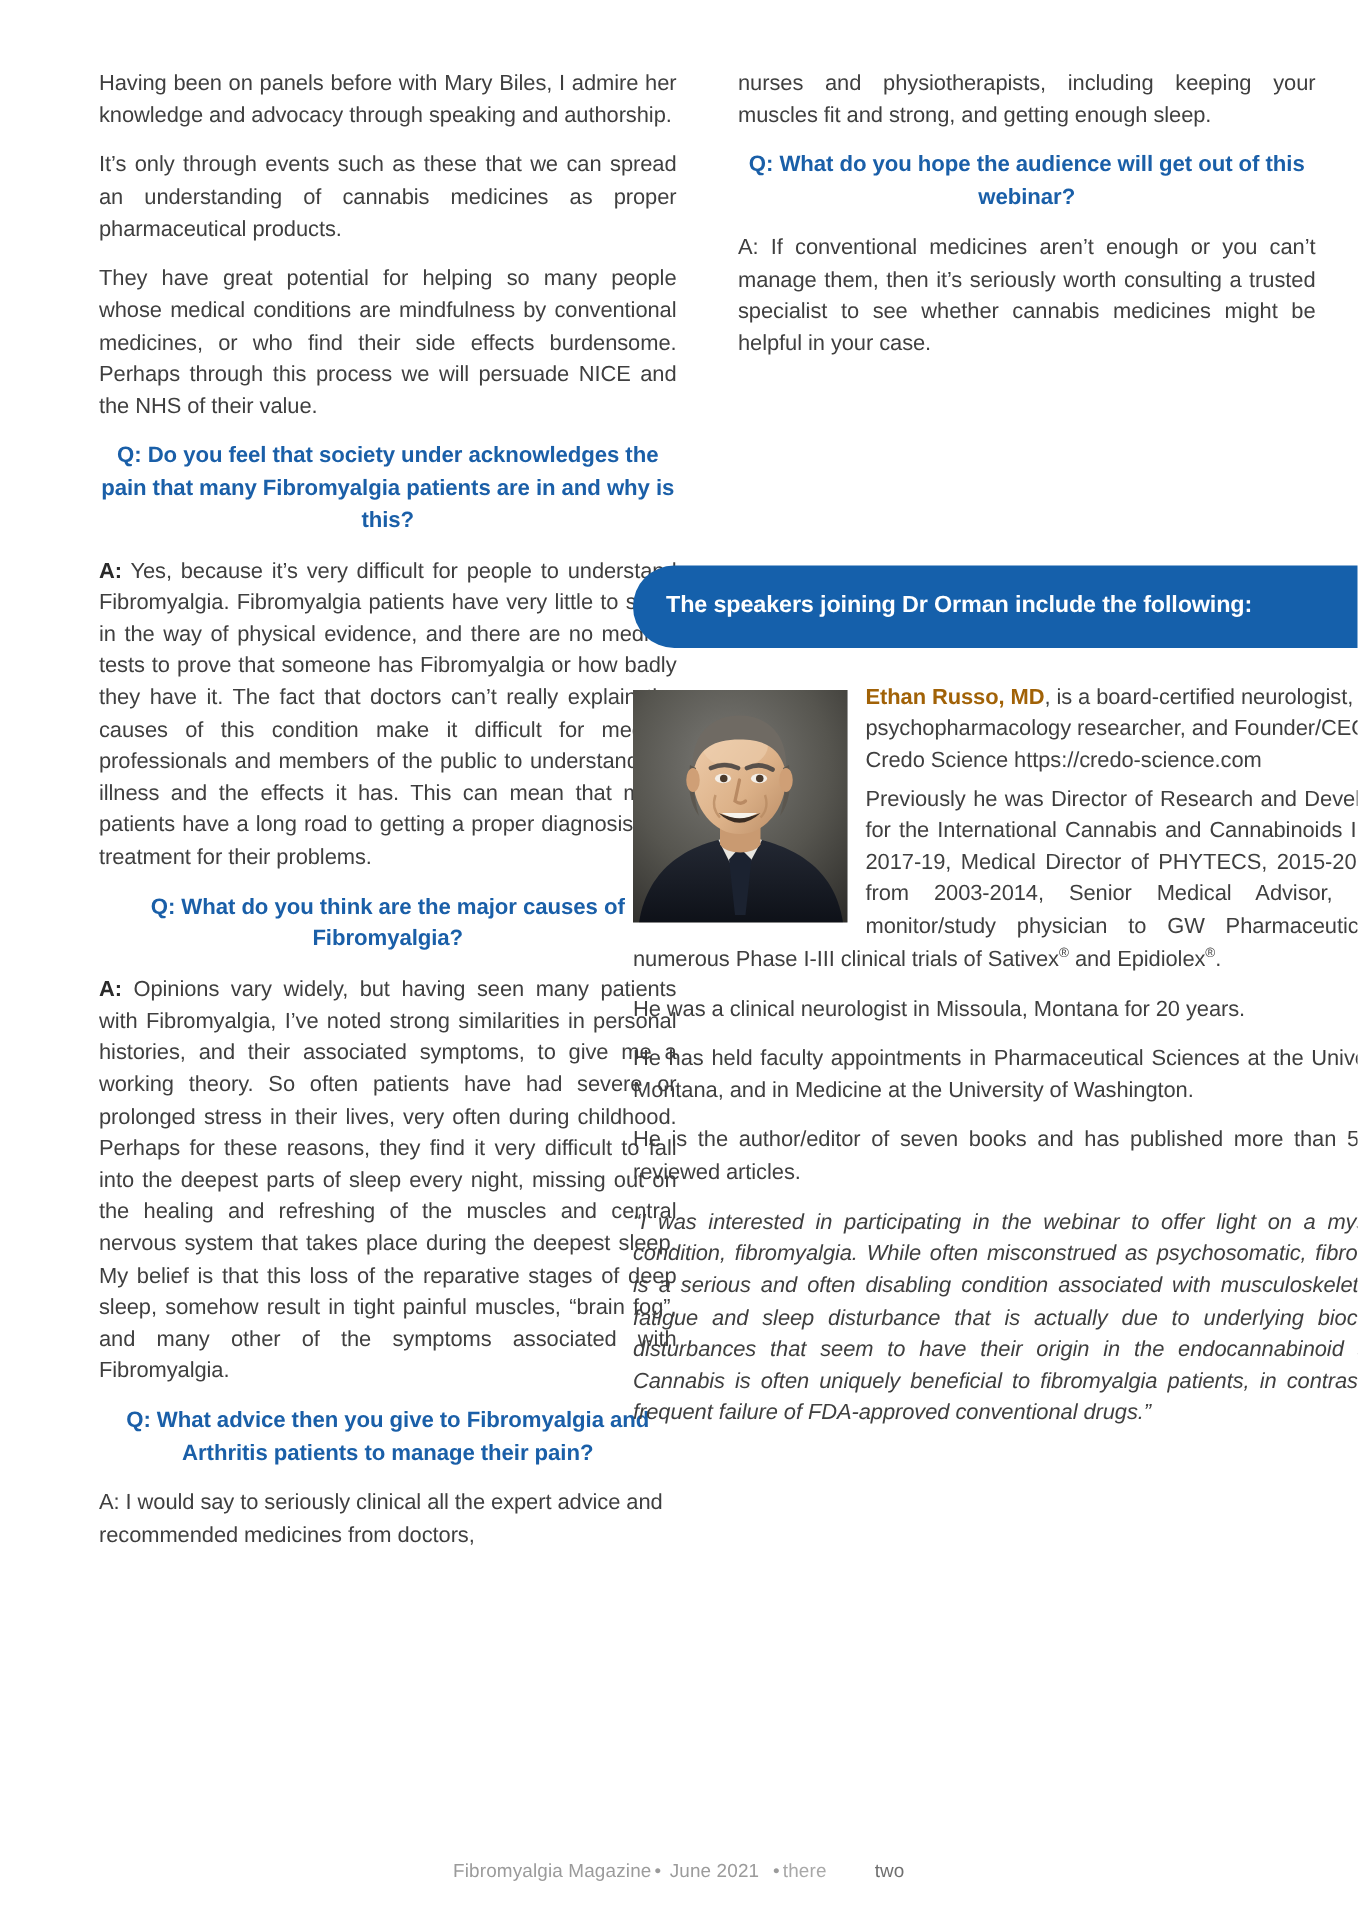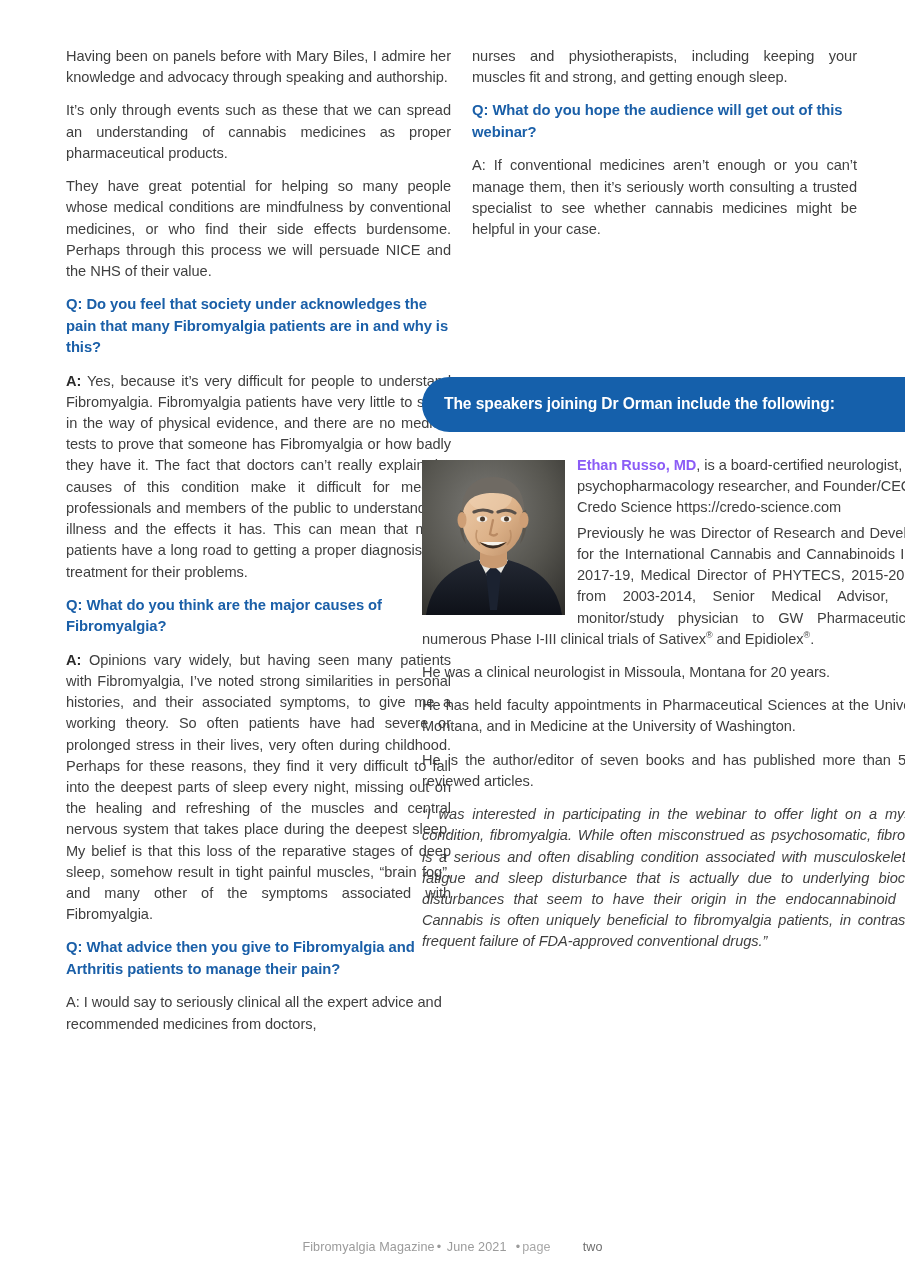--- a/index.html
+++ b/index.html
@@ -29,39 +29,39 @@
     right: 0px;
     bottom: 0;
   }
 
   .col {
     position: absolute;
     top: 0;
     width: 385px;
   }
   .col-left  { left: 16px; }
-  .col-right { left: 422px; }
+  .col-right { left: 442px; }
 
   p {
     margin: 0 0 12px 0;
     font-size: 14.6px;
     line-height: 1.455;
     text-align: justify;
     color: #3f3f3f;
     letter-spacing: -0.05px;
   }
   p.nojust { text-align: left; }
 
   .qh {
     color: #1a5fa8;
     font-weight: bold;
     font-size: 14.8px;
     line-height: 1.45;
     margin: 0 0 12px 0;
-    text-align: left;
+    text-align: center;
     letter-spacing: -0.05px;
   }
 
   .abold { font-weight: bold; color: #2a2a2a; }
 
   
   .banner {
     position: absolute;
     left: 422px;
     right: -50px;
@@ -92,21 +92,21 @@
     width: 143px;
     height: 155px;
     margin: 5px 12px 2px 0;
     overflow: hidden;
     background: #4a4a4a;
   }
   .portrait svg { display: block; width: 143px; height: 155px; }
 
   .bio p { margin-bottom: 12px; }
   .bio .lead { margin-bottom: 4px; text-align: left; }
-  .nm { color: #8b5cf6; font-weight: bold; }
+  .nm { color: #a16207; font-weight: bold; }
 
   .quote p {
     font-style: italic;
     color: #3f3f3f;
   }
 
   sup.reg { font-size: 0.62em; vertical-align: super; }
 
   
   .footer {
@@ -227,16 +227,16 @@
     <p>He was a clinical neurologist in Missoula, Montana for 20 years.</p>
     <p>He has held faculty appointments in Pharmaceutical Sciences at the University of Montana, and in Medicine at the University of Washington.</p>
     <p>He is the author/editor of seven books and has published more than 50 peer-reviewed articles.</p>
 
     <div class="quote">
       <p>“I was interested in participating in the webinar to offer light on a mysterious condition, fibromyalgia. While often misconstrued as psychosomatic, fibromyalgia is a serious and often disabling condition associated with musculoskeletal pain, fatigue and sleep disturbance that is actually due to underlying biochemical disturbances that seem to have their origin in the endocannabinoid system. Cannabis is often uniquely beneficial to fibromyalgia patients, in contrast to the frequent failure of FDA-approved conventional drugs.”</p>
     </div>
   </div>
 
   <div class="footer">
-    <span>Fibromyalgia Magazine</span><span class="sep">•</span>&nbsp;<span>June 2021</span>&nbsp;&nbsp;<span class="sep">•</span><span class="pg-light">page</span><span class="pg-dark">two</span>
+    <span>Fibromyalgia Magazine</span><span class="sep">•</span>&nbsp;<span>June 2021</span>&nbsp;&nbsp;<span class="sep">•</span><span class="pg-light">there</span><span class="pg-dark">two</span>
   </div>
 
 </div>
 
 </body></html>

